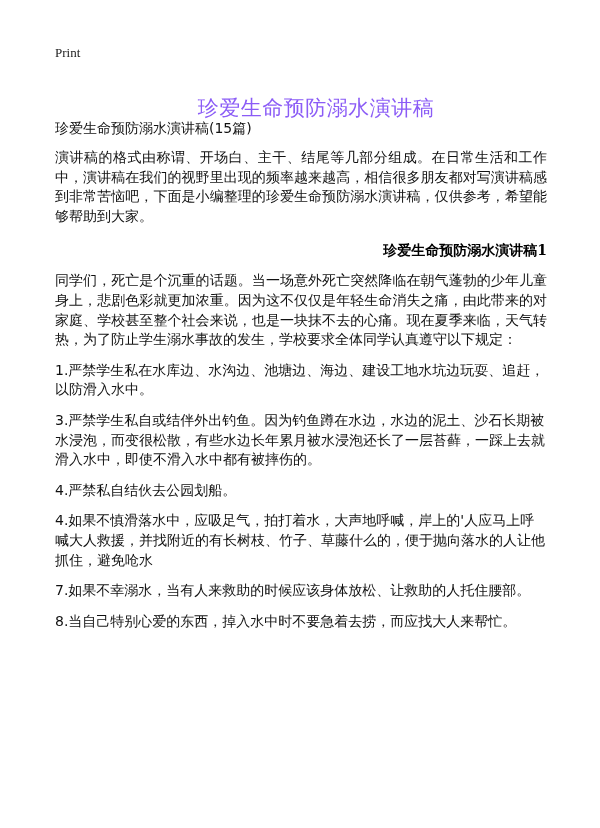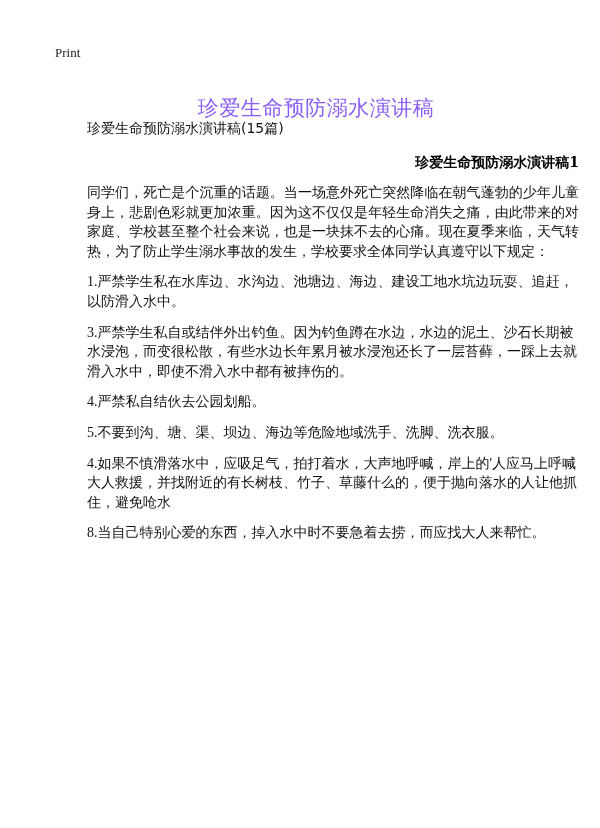--- a/index.html
+++ b/index.html
@@ -41,21 +41,20 @@
       font-weight: normal;
       margin: 16px;
       letter-spacing: 0.5px;
       color: #8b5cf6;
     }
     .content {
       position: absolute;
       left: 55px;
       top: 118px;
       width: 492px;
-      margin-left: 32px;
     }
     .subtitle {
       font-size: 14px;
       line-height: 20px;
       margin: 0 0 10px 0;
       color: #111;
     }
     .para {
       font-size: 14px;
       line-height: 19.6px;
@@ -72,43 +71,43 @@
       margin: 14px 0 11px 0;
       color: #000;
       text-align: right;
     }
     .list-item {
       font-size: 14px;
       line-height: 19.6px;
       margin: 0 0 11px 0;
       color: #111;
       word-break: break-all;
-      font-family: Liberation Serif, serif;
     }
   </style>
 </head>
 <body>
 
 <div class="page">
 
   <p class="print-label">Print</p>
 
   <h1 class="doc-title">珍爱生命预防溺水演讲稿</h1>
 
   <div class="content">
 
     <p class="subtitle">珍爱生命预防溺水演讲稿(15篇)</p>
 
+    <p class="para">演讲稿的格式由称谓、开场白、主干、结尾等几部分组成。在日常生活和工作中，演讲稿在我们的视野里出现的频率越来越高，相信很多朋友都对写演讲稿感到非常苦恼吧，下面是小编整理的珍爱生命预防溺水演讲稿，仅供参考，希望能够帮助到大家。</p>
 
     <h2 class="section-heading">珍爱生命预防溺水演讲稿1</h2>
 
 
     <p class="para">同学们，死亡是个沉重的话题。当一场意外死亡突然降临在朝气蓬勃的少年儿童身上，悲剧色彩就更加浓重。因为这不仅仅是年轻生命消失之痛，由此带来的对家庭、学校甚至整个社会来说，也是一块抹不去的心痛。现在夏季来临，天气转热，为了防止学生溺水事故的发生，学校要求全体同学认真遵守以下规定：</p>
 
     <p class="list-item">1.严禁学生私在水库边、水沟边、池塘边、海边、建设工地水坑边玩耍、追赶，以防滑入水中。</p>
     <p class="list-item">3.严禁学生私自或结伴外出钓鱼。因为钓鱼蹲在水边，水边的泥土、沙石长期被水浸泡，而变很松散，有些水边长年累月被水浸泡还长了一层苔藓，一踩上去就滑入水中，即使不滑入水中都有被摔伤的。</p>
     <p class="list-item">4.严禁私自结伙去公园划船。</p>
-    <p class="list-item">5.不要到沟、塘、渠、坝边、海边等危险地域洗手、洗脚、洗衣服。</p>
     <p class="list-item">4.如果不慎滑落水中，应吸足气，拍打着水，大声地呼喊，岸上的'人应马上呼喊大人救援，并找附近的有长树枝、竹子、草藤什么的，便于抛向落水的人让他抓住，避免呛水</p>
+    <p class="list-item">7.如果不幸溺水，当有人来救助的时候应该身体放松、让救助的人托住腰部。</p>
     <p class="list-item">8.当自己特别心爱的东西，掉入水中时不要急着去捞，而应找大人来帮忙。</p>
 
   </div>
 </div>
 
 </body></html>

